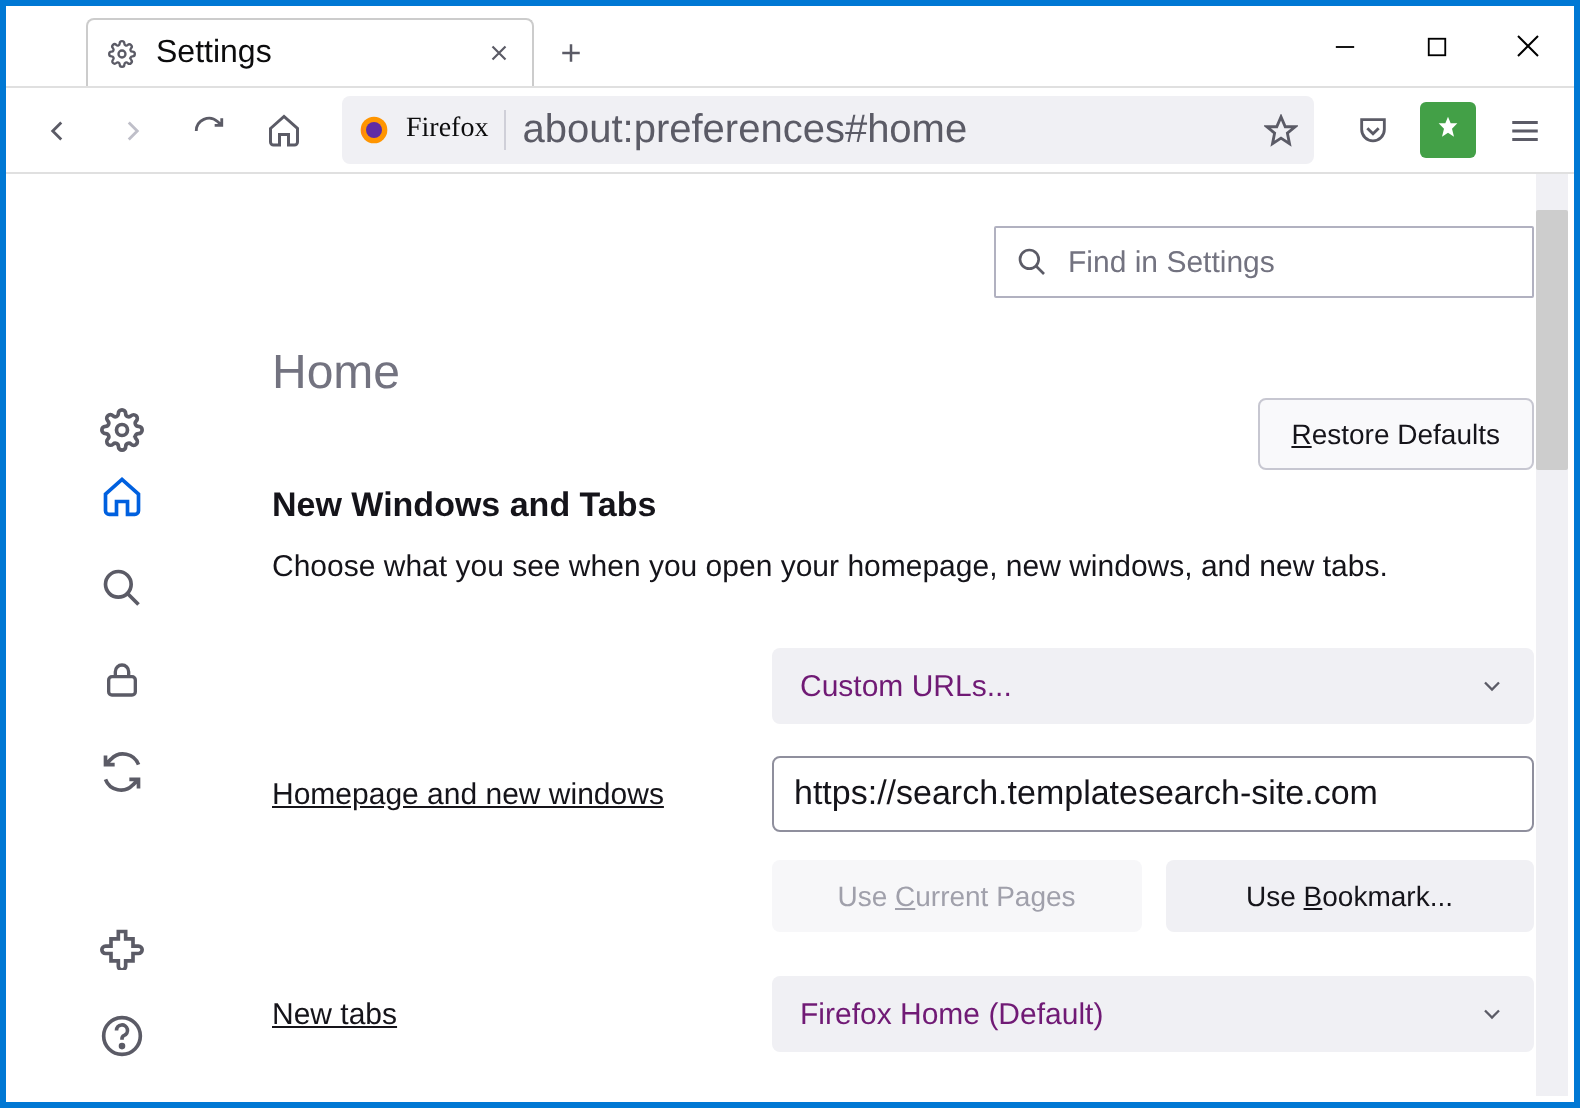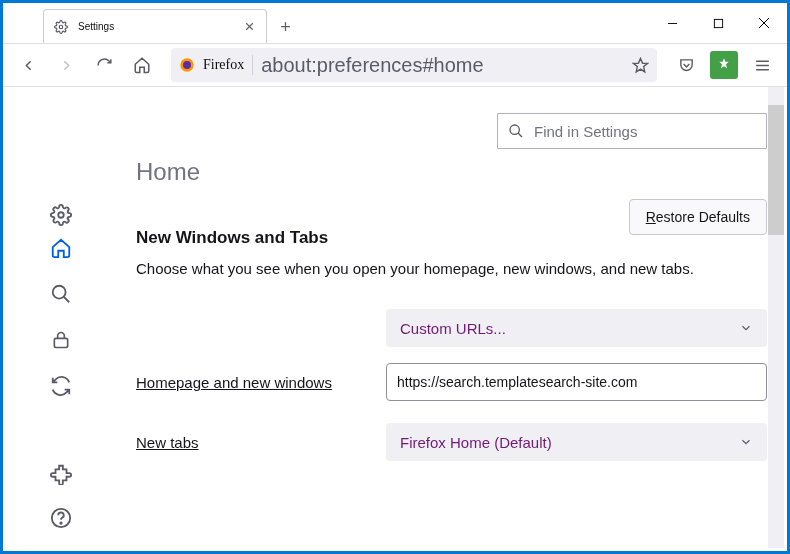--- a/index.html
+++ b/index.html
@@ -1,21 +1,21 @@
 <!DOCTYPE html>
 <html><head>
 <meta charset="utf-8">
 <style>
 * { margin: 0; padding: 0; box-sizing: border-box; font-family: "Segoe UI", Arial, sans-serif; }
 body { width: 790px; height: 554px; background: #fff; border: 3px solid #0078d4; position: relative; overflow: hidden; }
 
 .titlebar { height: 40px; display: flex; align-items: stretch; background: #fff; }
 .tab { display: flex; align-items: center; margin-left: 40px; margin-top: 6px; height: 34px; width: 224px; border: 1px solid #ccc; border-bottom: none; border-radius: 4px 4px 0 0; padding: 0 10px; gap: 10px; background: #fff; }
 .tab .gear { width: 14px; height: 14px; color: #5b5b66; }
-.tab .label { font-size: 10px; color: #0c0c0d; flex: 1; }
+.tab .label { font-size: 16px; color: #0c0c0d; flex: 1; }
 .tab .close { width: 13px; height: 13px; color: #5b5b66; }
 .newtab { display: flex; align-items: center; justify-content: center; width: 36px; margin-top: 6px; color: #5b5b66; }
 .winctrl { margin-left: auto; display: flex; }
 .winctrl > div { width: 46px; height: 40px; display: flex; align-items: center; justify-content: center; color: #000; }
 
 .toolbar { height: 44px; border-top: 1px solid #e0e0e0; border-bottom: 1px solid #e0e0e0; display: flex; align-items: center; padding: 0 8px; gap: 4px; }
 .tbtn { width: 34px; height: 34px; display: flex; align-items: center; justify-content: center; border-radius: 4px; color: #5b5b66; }
 .tbtn.disabled { color: #bfbfc9; }
 
 .urlbar { flex: 1; height: 34px; margin: 0 8px; background: #f0f0f4; border-radius: 4px; display: flex; align-items: center; padding: 0 8px; gap: 8px; }
@@ -33,31 +33,31 @@
 .sidebar .sicon.general { position: absolute; top: 117px; }
 .sidebar .sicon.active { color: #0060df; }
 .sidebar .lower { margin-top: auto; margin-bottom: 22px; display: flex; flex-direction: column; gap: 22px; align-items: center; }
 
 .main { flex: 1; padding: 26px 20px 0 18px; position: relative; }
 .search-row { display: flex; justify-content: flex-end; }
 .search-box { width: 270px; height: 36px; border: 1px solid #b1b1c0; border-radius: 1px; display: flex; align-items: center; padding: 0 10px; gap: 10px; }
 .search-box svg { width: 16px; height: 16px; color: #5b5b66; }
 .search-box .ph { font-size: 15px; color: #737380; }
 
-h1.page-title { font-size: 24px; font-weight: 400; color: #737380; margin-top: 9px; }
+h1.page-title { font-size: 24px; font-weight: 400; color: #737380; margin-top: 24px; }
 .restore-btn { position: absolute; right: 20px; top: 112px; height: 36px; border: 1px solid #c7c7d1; background: #f9f9fb; border-radius: 4px; padding: 0 16px; font-size: 14px; color: #15141a; display: flex; align-items: center; }
 h2.section-title { font-size: 17px; font-weight: 600; color: #15141a; margin-top: 42px; }
 .section-desc { font-size: 15px; color: #15141a; margin-top: 10px; line-height: 1.4; }
 
 .form-row { display: flex; align-items: center; margin-top: 36px; gap: 20px; }
 .form-label { width: 230px; font-size: 15px; color: #15141a; text-decoration: underline; }
 .select-wide { flex: 1; height: 38px; border-radius: 4px; background: #f0f0f4; display: flex; align-items: center; padding: 0 14px; font-size: 15px; color: #701a75; justify-content: space-between; }
 .select-wide .chev { color: #5b5b66; }
 
-.url-input { flex: 1; height: 38px; border: 1px solid #8f8f9d; border-radius: 4px; padding: 0 10px; font-size: 14px; color: #15141a; display: flex; align-items: center; background: #fff; }
+.url-input { flex: 1; height: 38px; border: 1px solid #8f8f9d; border-radius: 4px; padding: 0 10px; font-size: 17px; color: #15141a; display: flex; align-items: center; background: #fff; }
 .btn-row { display: flex; gap: 12px; margin-top: 14px; justify-content: flex-end; padding-left: 250px; }
 .btn { height: 36px; border-radius: 4px; background: #f0f0f4; font-size: 14px; color: #15141a; display: flex; align-items: center; padding: 0 18px; flex: 1; justify-content: center; white-space: nowrap; }
 .btn.disabled { color: #a0a0ab; background: #f7f7f9; }
 
 .scrollbar-zone { position: absolute; right: 3px; top: 84px; bottom: 3px; width: 16px; background: #f0f0f4; }
 .scrollbar-thumb { position: absolute; right: 0; top: 18px; width: 16px; height: 130px; background: #cdcdcd; border-radius: 1px; }
 
 .underline-letter { text-decoration: underline; }
 </style>
 </head>
@@ -228,20 +228,28 @@
       </div>
     </div>
 
     <div class="form-row" style="margin-top:16px">
       <div class="form-label">Homepage and new windows</div>
       <div class="url-input">
         <span>https://search.templatesearch-site.com</span>
       </div>
     </div>
 
+    <div class="btn-row">
+      <div class="btn disabled">
+          <span>Use <span class="underline-letter">C</span>urrent Pages</span>
+        </div>
+      <div class="btn">
+          <span>Use <span class="underline-letter">B</span>ookmark...</span>
+        </div>
+    </div>
 
     <div class="form-row" style="margin-top:22px">
       <div class="form-label">New tabs</div>
       <div class="select-wide">
         <span>Firefox Home (Default)</span>
         <svg class="chev" width="14" height="14" viewBox="0 0 24 24" fill="none" stroke="currentColor" stroke-width="2">
             <path d="M6 9l6 6 6-6"></path>
           </svg>
       </div>
     </div>

